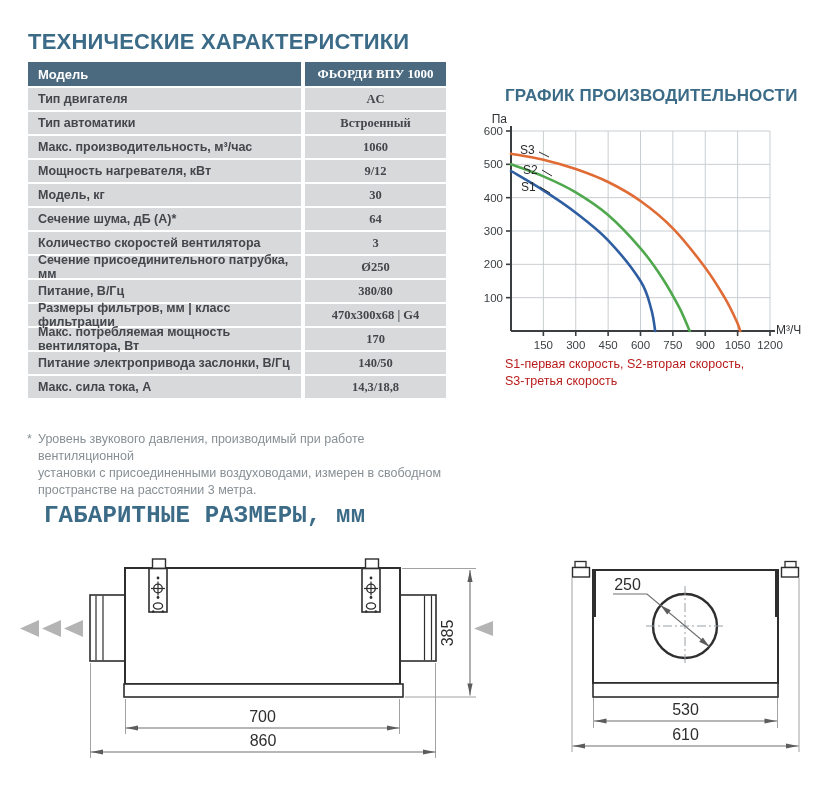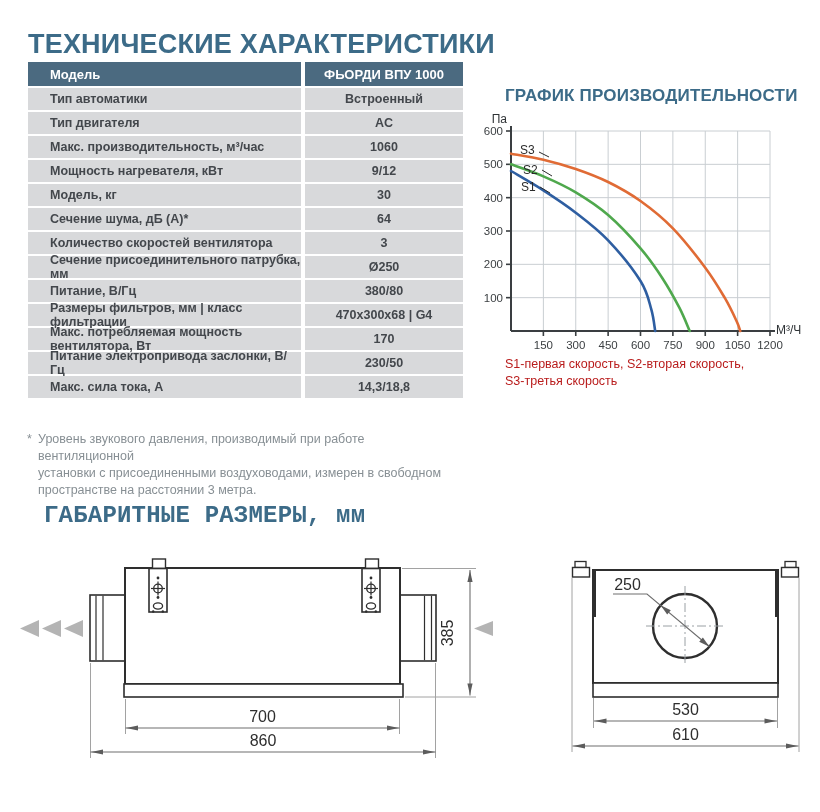--- a/index.html
+++ b/index.html
@@ -1,30 +1,30 @@
 <!DOCTYPE html>
 <html><head>
 <meta charset="utf-8">
 <style>
   html,body{margin:0;padding:0;}
   body{
     width:820px;height:812px;position:relative;background:#ffffff;
     font-family:"Liberation Sans","DejaVu Sans",sans-serif;overflow:hidden;
   }
   .heading{position:absolute;margin:0;font-weight:700;color:#3c6b88;letter-spacing:.2px;}
-  #page-title{left:28px;top:29px;font-size:27px;}
+  #page-title{left:28px;top:29px;font-size:22px;}
   #chart-title{left:505px;top:86px;font-size:17px;}
   #dims-title{left:44px;top:502px;font-size:24px;font-family:Liberation Mono, monospace;}
 
   
   #spec-table{position:absolute;left:28px;top:62px;width:440px;}
   .t-row{display:flex;margin-bottom:2px;}
   .t-cell{box-sizing:border-box;font-size:12.5px;font-weight:700;color:#43474c;}
-  .t-label{width:273px;margin-right:4px;background:#d8d9db;display:flex;align-items:center;padding-left:22px;height:22px;}
-  .t-value{width:158px;background:#d8d9db;display:flex;align-items:center;justify-content:center;height:22px;}
+  .t-label{width:273px;margin-right:4px;background:#d8d9db;display:flex;align-items:center;padding-left:10px;height:22px;}
+  .t-value{width:141px;background:#d8d9db;display:flex;align-items:center;justify-content:center;height:22px;font-family:Liberation Serif, serif;}
   .t-row.header .t-label,.t-row.header .t-value{background:#4b6a80;color:#ffffff;height:24px;font-size:13px;}
 
   
   #footnote{position:absolute;left:27px;top:431px;width:430px;display:flex;
     font-size:12.5px;color:#878f94;line-height:17px;}
   #footnote .marker{width:11px;flex:none;}
 
   
   #chart-wrap{position:absolute;left:460px;top:105px;width:360px;height:260px;}
   #chart-legend{position:absolute;left:505px;top:356px;font-size:12.5px;color:#b91c1c;line-height:17px;}
@@ -51,28 +51,28 @@
 
 <h1 class="heading" id="page-title">ТЕХНИЧЕСКИЕ ХАРАКТЕРИСТИКИ</h1>
 
 <div id="spec-table">
   <div class="t-row header">
     <div class="t-cell t-label">Модель</div>
     <div class="t-cell t-value">ФЬОРДИ ВПУ 1000</div>
   </div>
   <div id="spec-rows">
       <div class="t-row">
+        <div class="t-cell t-label">Тип двигателя</div>
+        <div class="t-cell t-value">AC</div>
+      </div>
+      <div class="t-row">
         <div class="t-cell t-label">Тип автоматики</div>
         <div class="t-cell t-value">Встроенный</div>
       </div>
       <div class="t-row">
-        <div class="t-cell t-label">Тип двигателя</div>
-        <div class="t-cell t-value">AC</div>
-      </div>
-      <div class="t-row">
         <div class="t-cell t-label">Макс. производительность, м³/час</div>
         <div class="t-cell t-value">1060</div>
       </div>
       <div class="t-row">
         <div class="t-cell t-label">Мощность нагревателя, кВт</div>
         <div class="t-cell t-value">9/12</div>
       </div>
       <div class="t-row">
         <div class="t-cell t-label">Модель, кг</div>
         <div class="t-cell t-value">30</div>
@@ -96,21 +96,21 @@
       <div class="t-row">
         <div class="t-cell t-label">Размеры фильтров, мм  |  класс фильтрации</div>
         <div class="t-cell t-value">470x300x68  |  G4</div>
       </div>
       <div class="t-row">
         <div class="t-cell t-label">Макс. потребляемая мощность вентилятора, Вт</div>
         <div class="t-cell t-value">170</div>
       </div>
       <div class="t-row">
         <div class="t-cell t-label">Питание электропривода заслонки, В/Гц</div>
-        <div class="t-cell t-value">230/50</div>
+        <div class="t-cell t-value">140/50</div>
       </div>
       <div class="t-row">
         <div class="t-cell t-label">Макс. сила тока, А</div>
         <div class="t-cell t-value">14,3/18,8</div>
       </div>
     </div>
 </div>
 
 <h2 class="heading" id="chart-title">ГРАФИК ПРОИЗВОДИТЕЛЬНОСТИ</h2>
 

